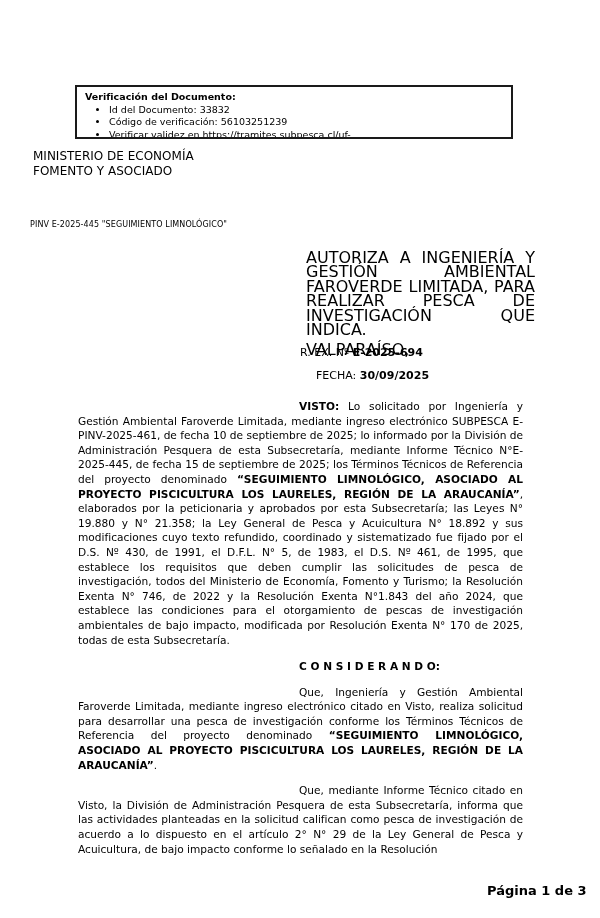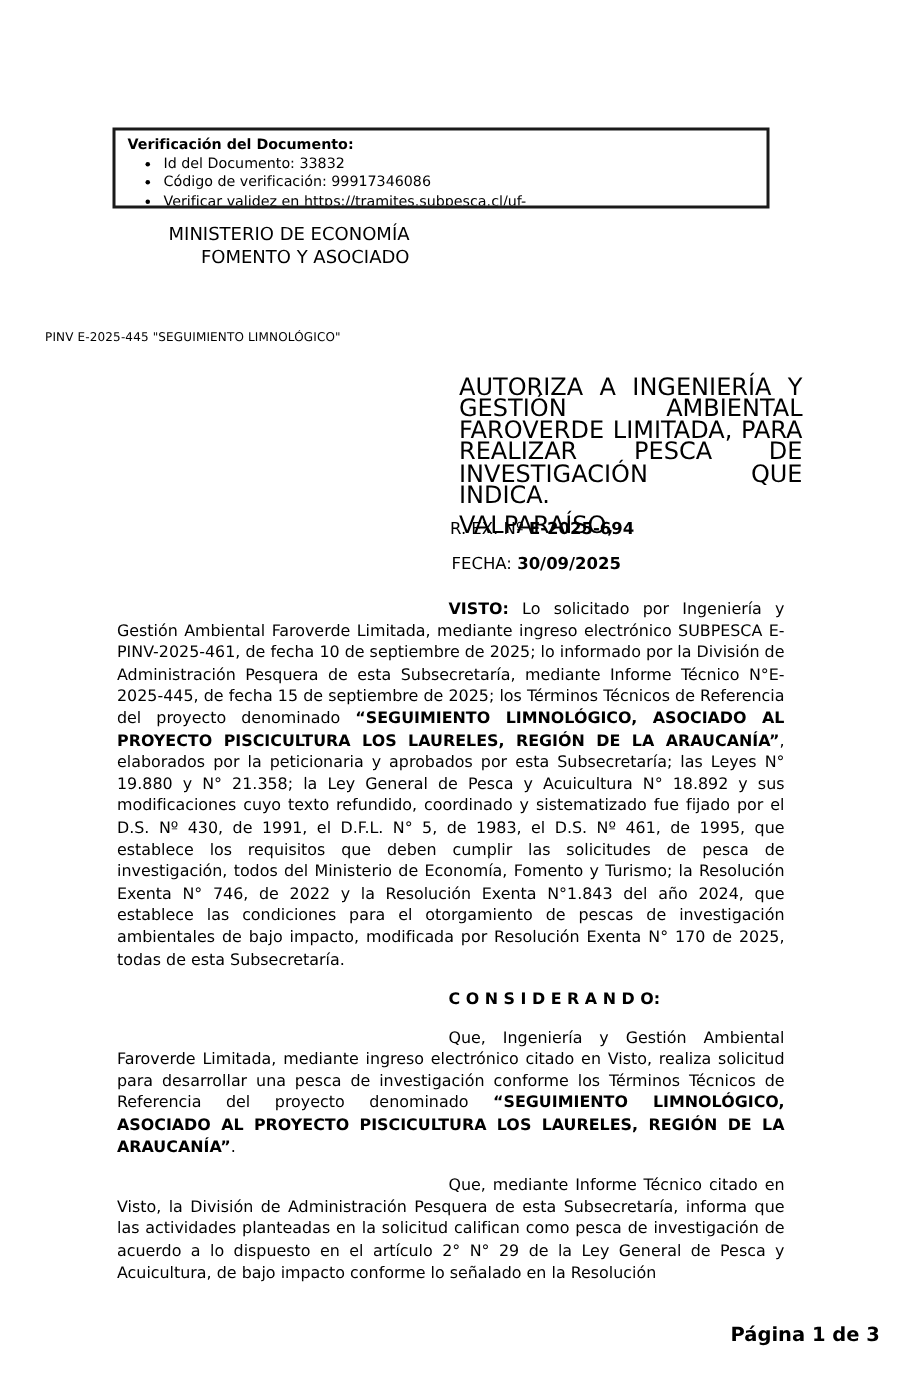--- a/index.html
+++ b/index.html
@@ -31,21 +31,21 @@
   .verify-box ul {
     margin: 0; padding: 0 0 0 24px;
     list-style: disc outside;
   }
 
   
   .ministry {
     position: absolute;
     left: 33px; top: 149px;
     width: 240px;
-    text-align: right;
+    text-align: left;
     font-size: 12px;
     line-height: 15px;
   }
   .subsec {
     position: absolute;
     left: 33px; top: 191px;
     width: 240px;
     text-align: center;
     font-size: 11px;
     font-weight: bold;
@@ -72,21 +72,21 @@
   .subject-block .subject { margin: 0; text-align: justify; }
   .subject-block .city { margin: 6px 0 0 0; }
 
   .res-block {
     position: absolute;
     left: 300px; top: 346px;
     font-size: 11px;
     line-height: 13px;
   }
   .res-block .res-line { margin: 0; }
-  .res-block .date-line { margin: 10px 0 0 1px; }
+  .res-block .date-line { margin: 10px 0 0 16px; }
 
   
   .doc-body {
     position: absolute;
     left: 78px; top: 399px;
     width: 445px;
     font-size: 10.6px;
     line-height: 14.6px;
     text-align: justify;
   }
@@ -107,21 +107,21 @@
 </style>
 </head>
 <body>
 
 <div class="page">
 
   <div class="verify-box">
     <div class="vtitle">Verificación del Documento:</div>
     <ul>
       <li>Id del Documento: 33832</li>
-      <li>Código de verificación: 99917346086</li>
+      <li>Código de verificación: 56103251239</li>
       <li>Verificar validez en https://tramites.subpesca.cl/uf-tramites/public/documentos/validar</li>
     </ul>
   </div>
 
   <div class="ministry">
     <div>MINISTERIO DE ECONOMÍA</div>
     <div>FOMENTO Y ASOCIADO</div>
   </div>
   <div class="subsec">
   </div>

